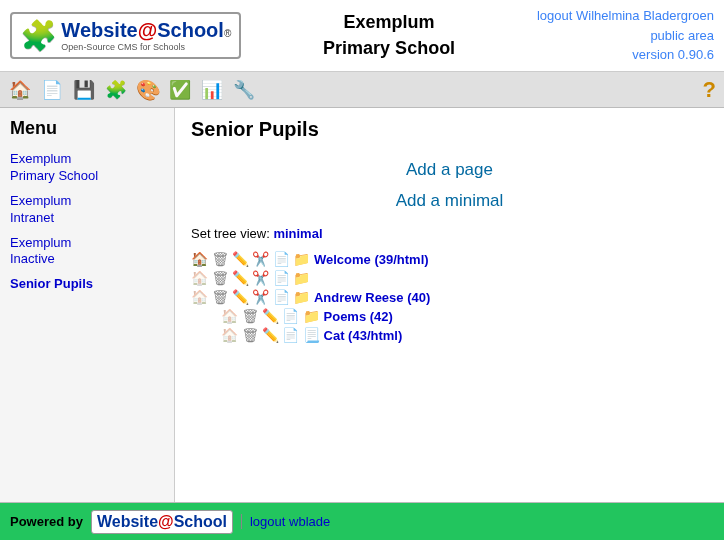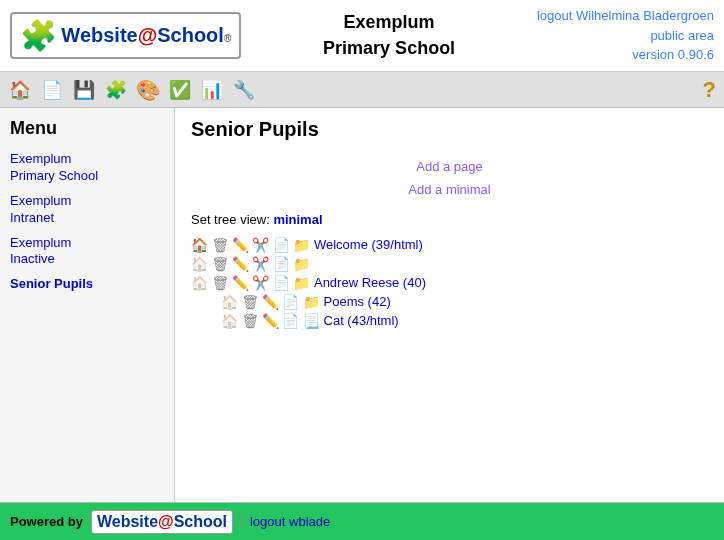--- a/index.html
+++ b/index.html
@@ -65,29 +65,29 @@
       font-size: 13px;
       line-height: 1.3;
     }
     .sidebar-item.active { font-weight: bold; }
 
     
     #content { flex: 1; padding: 10px 16px; overflow-y: auto; }
     #content h1 { font-size: 20px; font-weight: bold; color: #000; margin-bottom: 14px; }
 
     .action-links { text-align: center; margin-bottom: 10px; }
-    .action-links a { display: block; color: #8b5cf6; text-decoration: none; font-size: 13px; line-height: 1.8; }
+    .action-links a { display: block; color: #0369a1; text-decoration: none; font-size: 17px; line-height: 1.8; }
 
     .tree-view-line { font-size: 13px; margin-bottom: 10px; color: #000; }
     .tree-view-line a { color: #0000cc; text-decoration: none; font-weight: bold; text-align: center; }
 
     .tree { list-style: none; padding-left: 0; }
     .tree-item { display: flex; align-items: center; gap: 3px; margin-bottom: 3px; font-size: 13px; }
     .tree-item.indent { padding-left: 30px; }
-    .tree-item-link { color: #0000cc; text-decoration: none; font-weight: normal; }
+    .tree-item-link { color: #0000cc; text-decoration: none; font-weight: bold; }
     .icon-sm { font-size: 14px; cursor: pointer; }
     .icon-gray { color: #888; }
     .icon-blue { color: #0055aa; }
 
     
     #footer {
       background: #22c55e;
       border-top: 1px solid #bbb;
       height: 38px;
       display: flex;
@@ -115,20 +115,21 @@
   <div id="logo-area">
     <div id="logo-box">
       <span style="font-size:30px;">🧩</span>
       <div>
         <div style="display:flex;align-items:baseline;gap:0;">
           <span style="font-size:20px;font-weight:bold;color:#003399;">Website</span>
           <span style="font-size:20px;font-weight:bold;color:#cc0000;">@</span>
           <span style="font-size:20px;font-weight:bold;color:#003399;">School</span>
           <span style="font-size:10px;vertical-align:super;color:#333;">®</span>
         </div>
+        <span style="font-size:9px;color:#555;display:block;">Open-Source CMS for Schools</span>
       </div>
     </div>
   </div>
   <div id="site-title">
     <div>Exemplum</div>
     <div>Primary School</div>
   </div>
   <div id="user-info">
     <div>logout Wilhelmina Bladergroen</div>
     <div>public area</div>

